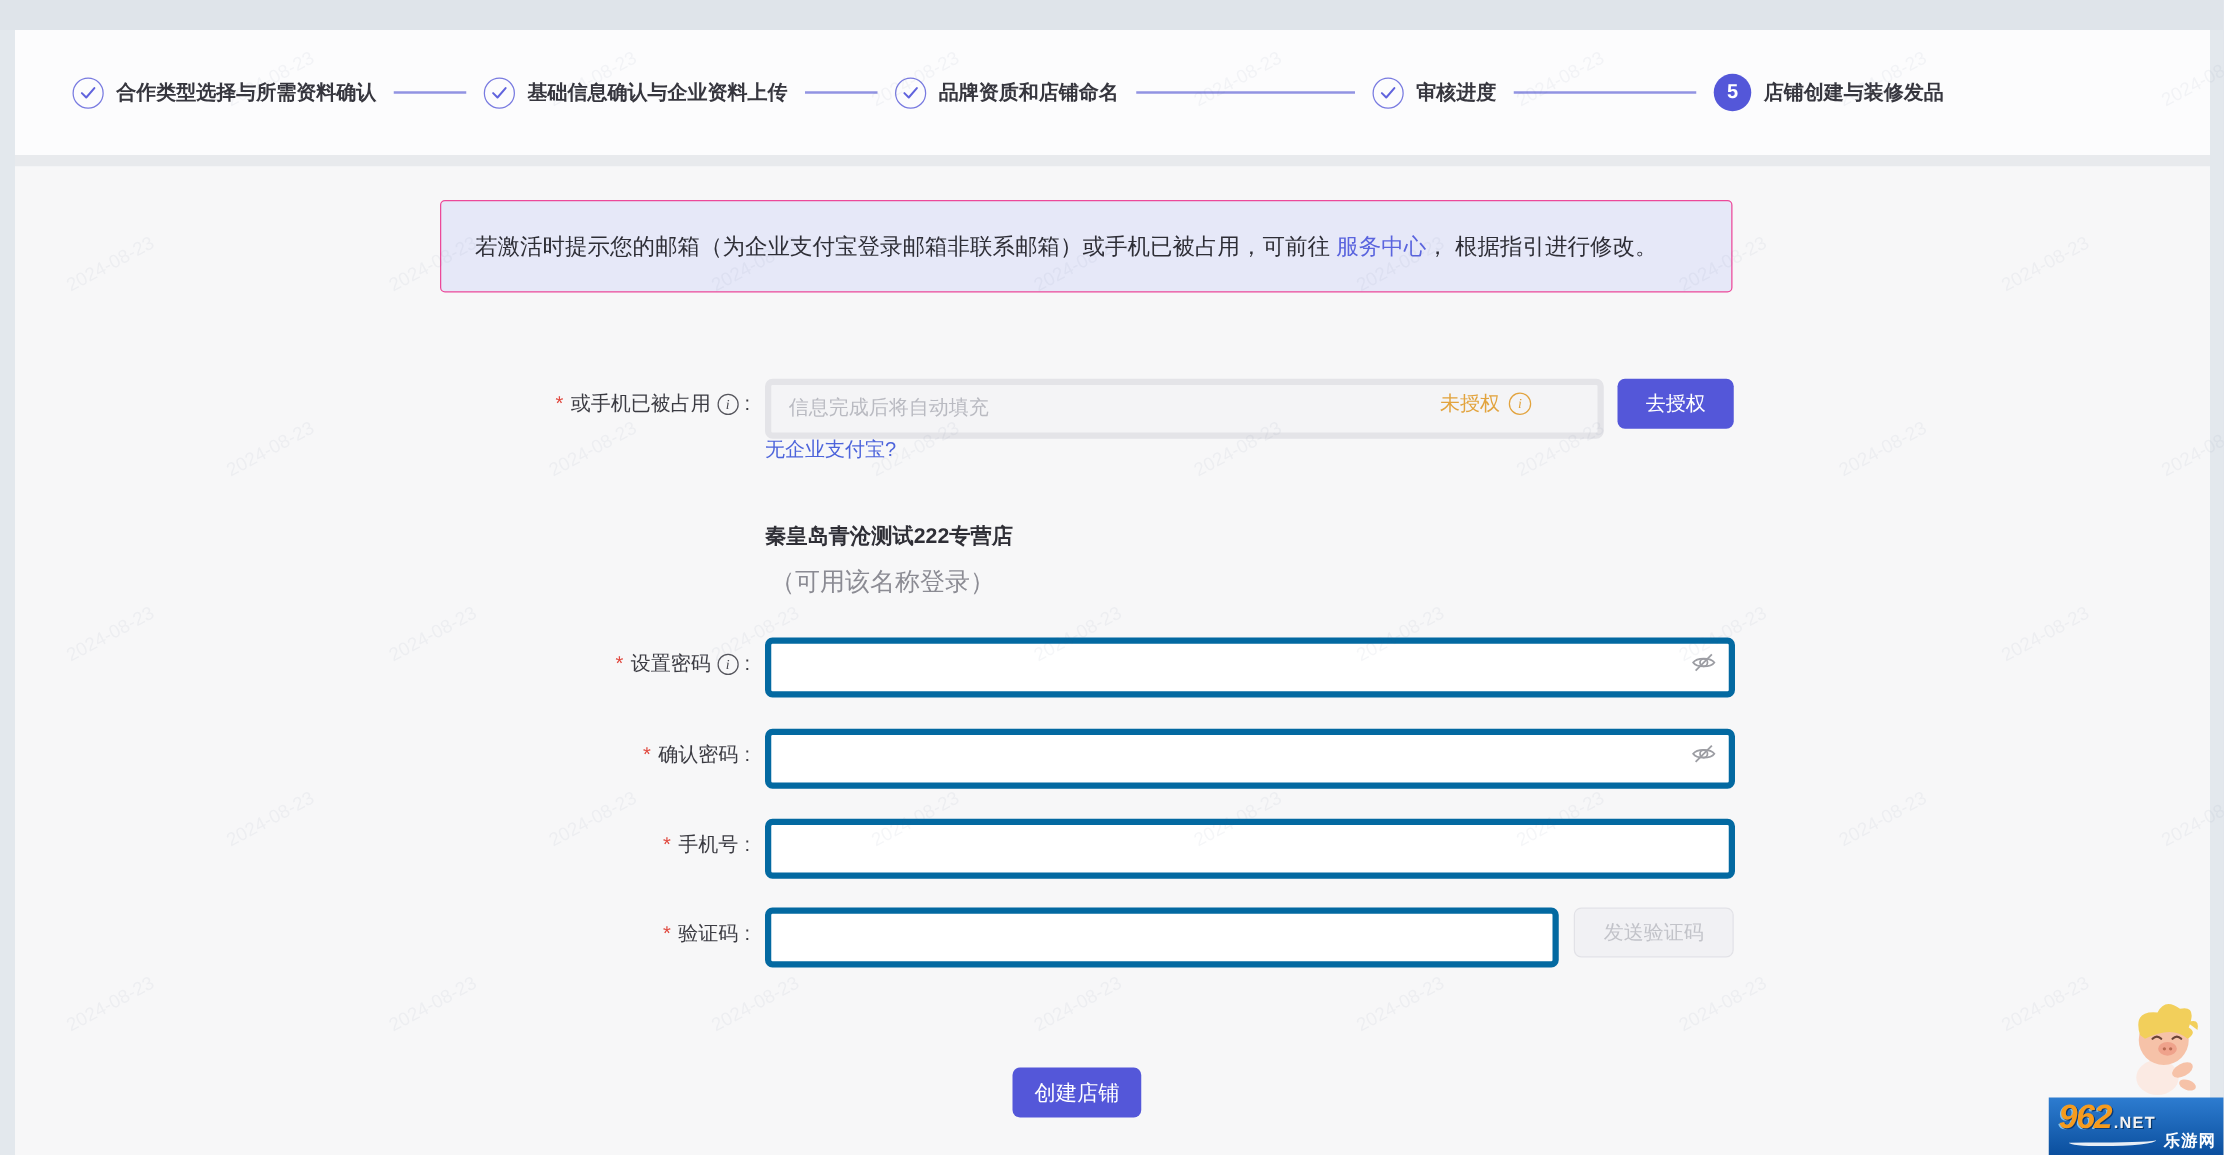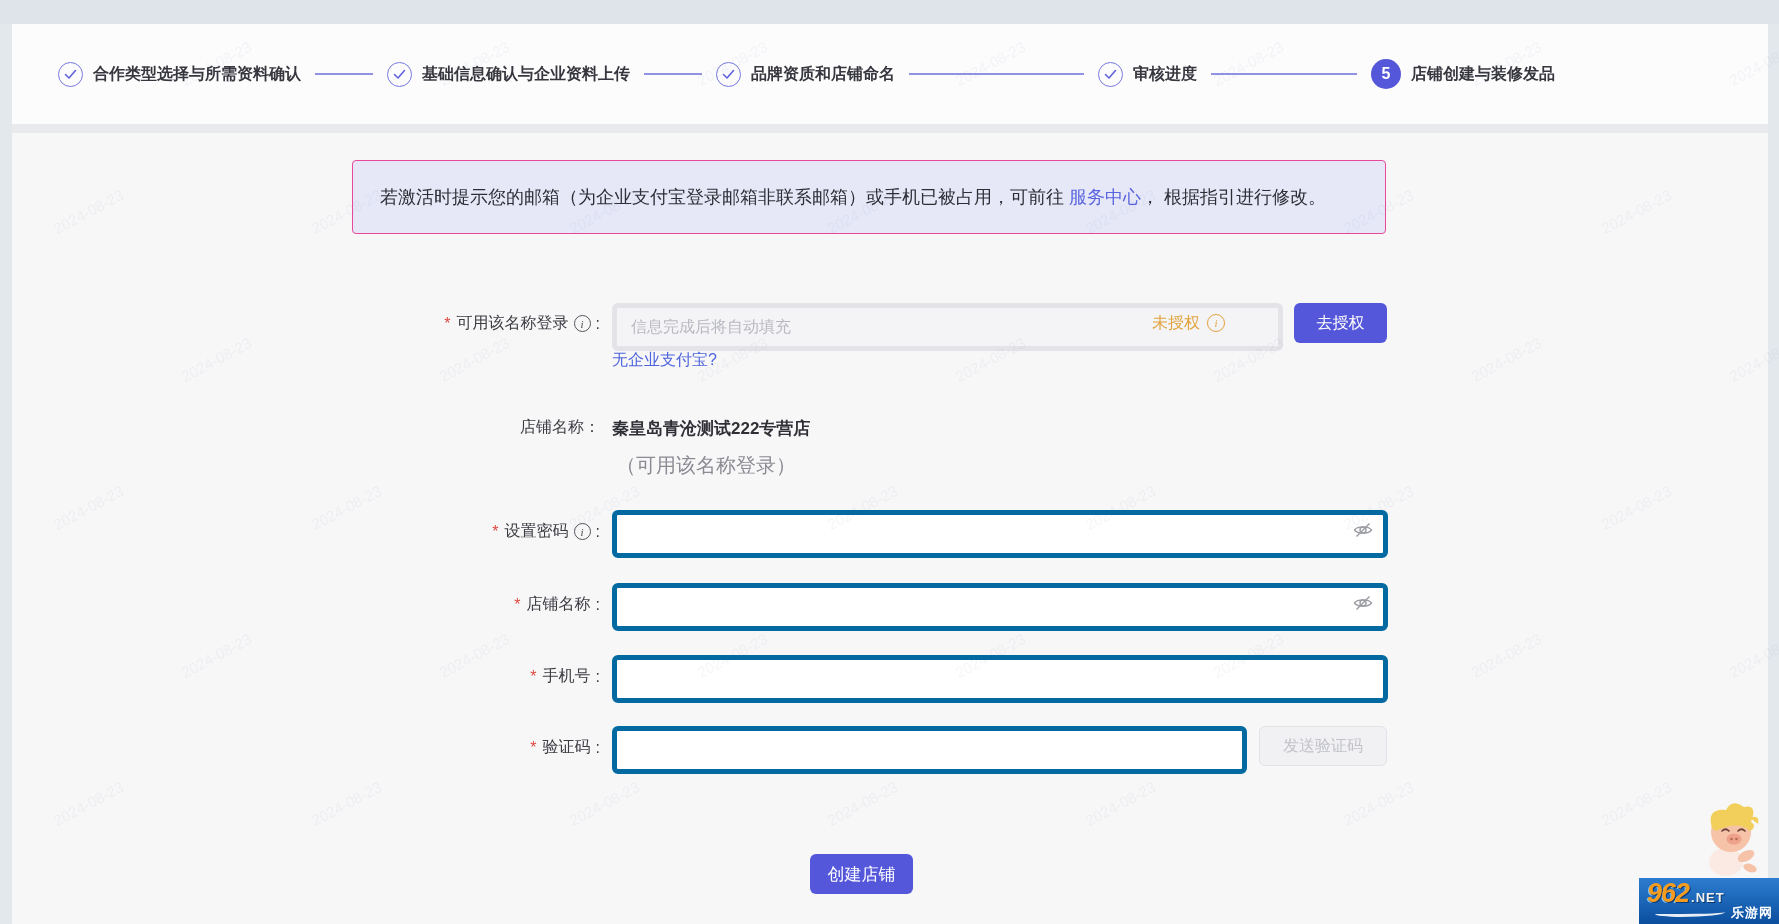--- a/index.html
+++ b/index.html
@@ -139,56 +139,53 @@
       <span class="step-label">店铺创建与装修发品</span>
     </div>
   </div>
 
   <div class="divider"></div>
 
   <div class="banner"><span>若激活时提示您的邮箱（为企业支付宝登录邮箱非联系邮箱）或手机已被占用，可前往 </span><a>服务中心</a><span>， 根据指引进行修改。</span></div>
 
   <div class="flabel r-alipay">
     <span class="req">*</span>
-    <span>可用该名称登录</span>
+    <span>或手机已被占用</span>
     <span class="info-i">i</span>
     <span>:</span>
   </div>
   <input class="finput gray in-alipay" disabled="" placeholder="信息完成后将自动填充" style="">
   <div class="auth-status">
     <span>未授权</span>
     <span class="info-i orange">i</span>
   </div>
   <button class="btn btn-auth">去授权</button>
   <a class="link-noalipay">无企业支付宝?</a>
 
-  <div class="flabel store-label">
-    <span>店铺名称：</span>
-  </div>
   <div class="store-value">秦皇岛青沧测试222专营店</div>
   <div class="store-hint">（可用该名称登录）</div>
 
   <div class="flabel r-pw">
     <span class="req">*</span>
     <span>设置密码</span>
     <span class="info-i">i</span>
     <span>:</span>
   </div>
   <input type="password" class="finput in-pw" style="">
   <span class="eye eye-pw">
     <svg width="22" height="22" viewBox="0 0 22 22" fill="none" stroke="#9c9da3" stroke-width="1.4">
       <path d="M2.5 11 C5.5 6.8 16.5 6.8 19.5 11 C16.5 15.2 5.5 15.2 2.5 11 Z"></path>
       <circle cx="11" cy="11" r="3"></circle>
       <line x1="4.5" y1="17.5" x2="17.5" y2="4.5"></line>
     </svg>
   </span>
 
   <div class="flabel r-cpw">
     <span class="req">*</span>
-    <span>店铺名称</span>
+    <span>确认密码</span>
     <span>:</span>
   </div>
   <input type="password" class="finput in-cpw" style="">
   <span class="eye eye-cpw">
     <svg width="22" height="22" viewBox="0 0 22 22" fill="none" stroke="#9c9da3" stroke-width="1.4">
       <path d="M2.5 11 C5.5 6.8 16.5 6.8 19.5 11 C16.5 15.2 5.5 15.2 2.5 11 Z"></path>
       <circle cx="11" cy="11" r="3"></circle>
       <line x1="4.5" y1="17.5" x2="17.5" y2="4.5"></line>
     </svg>
   </span>

